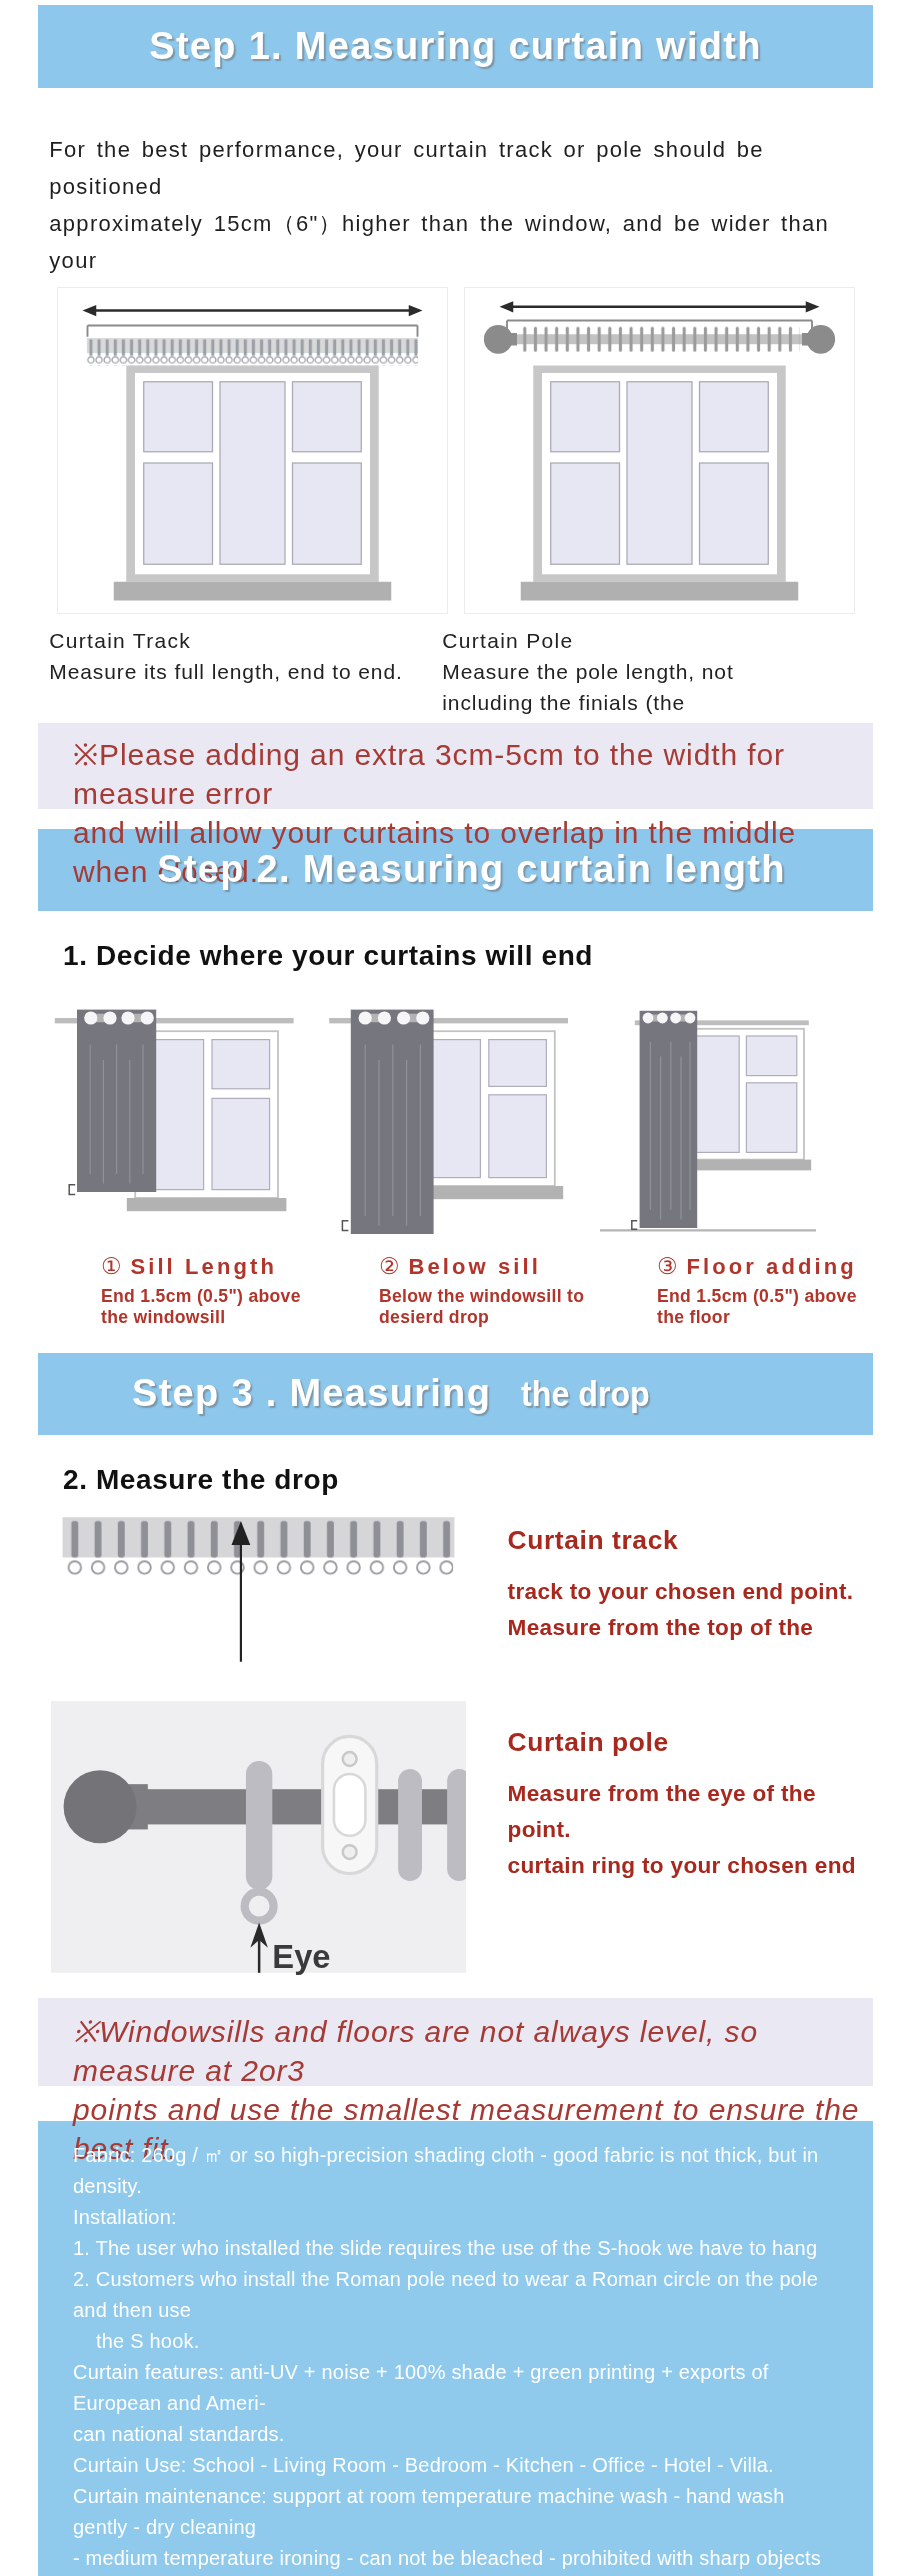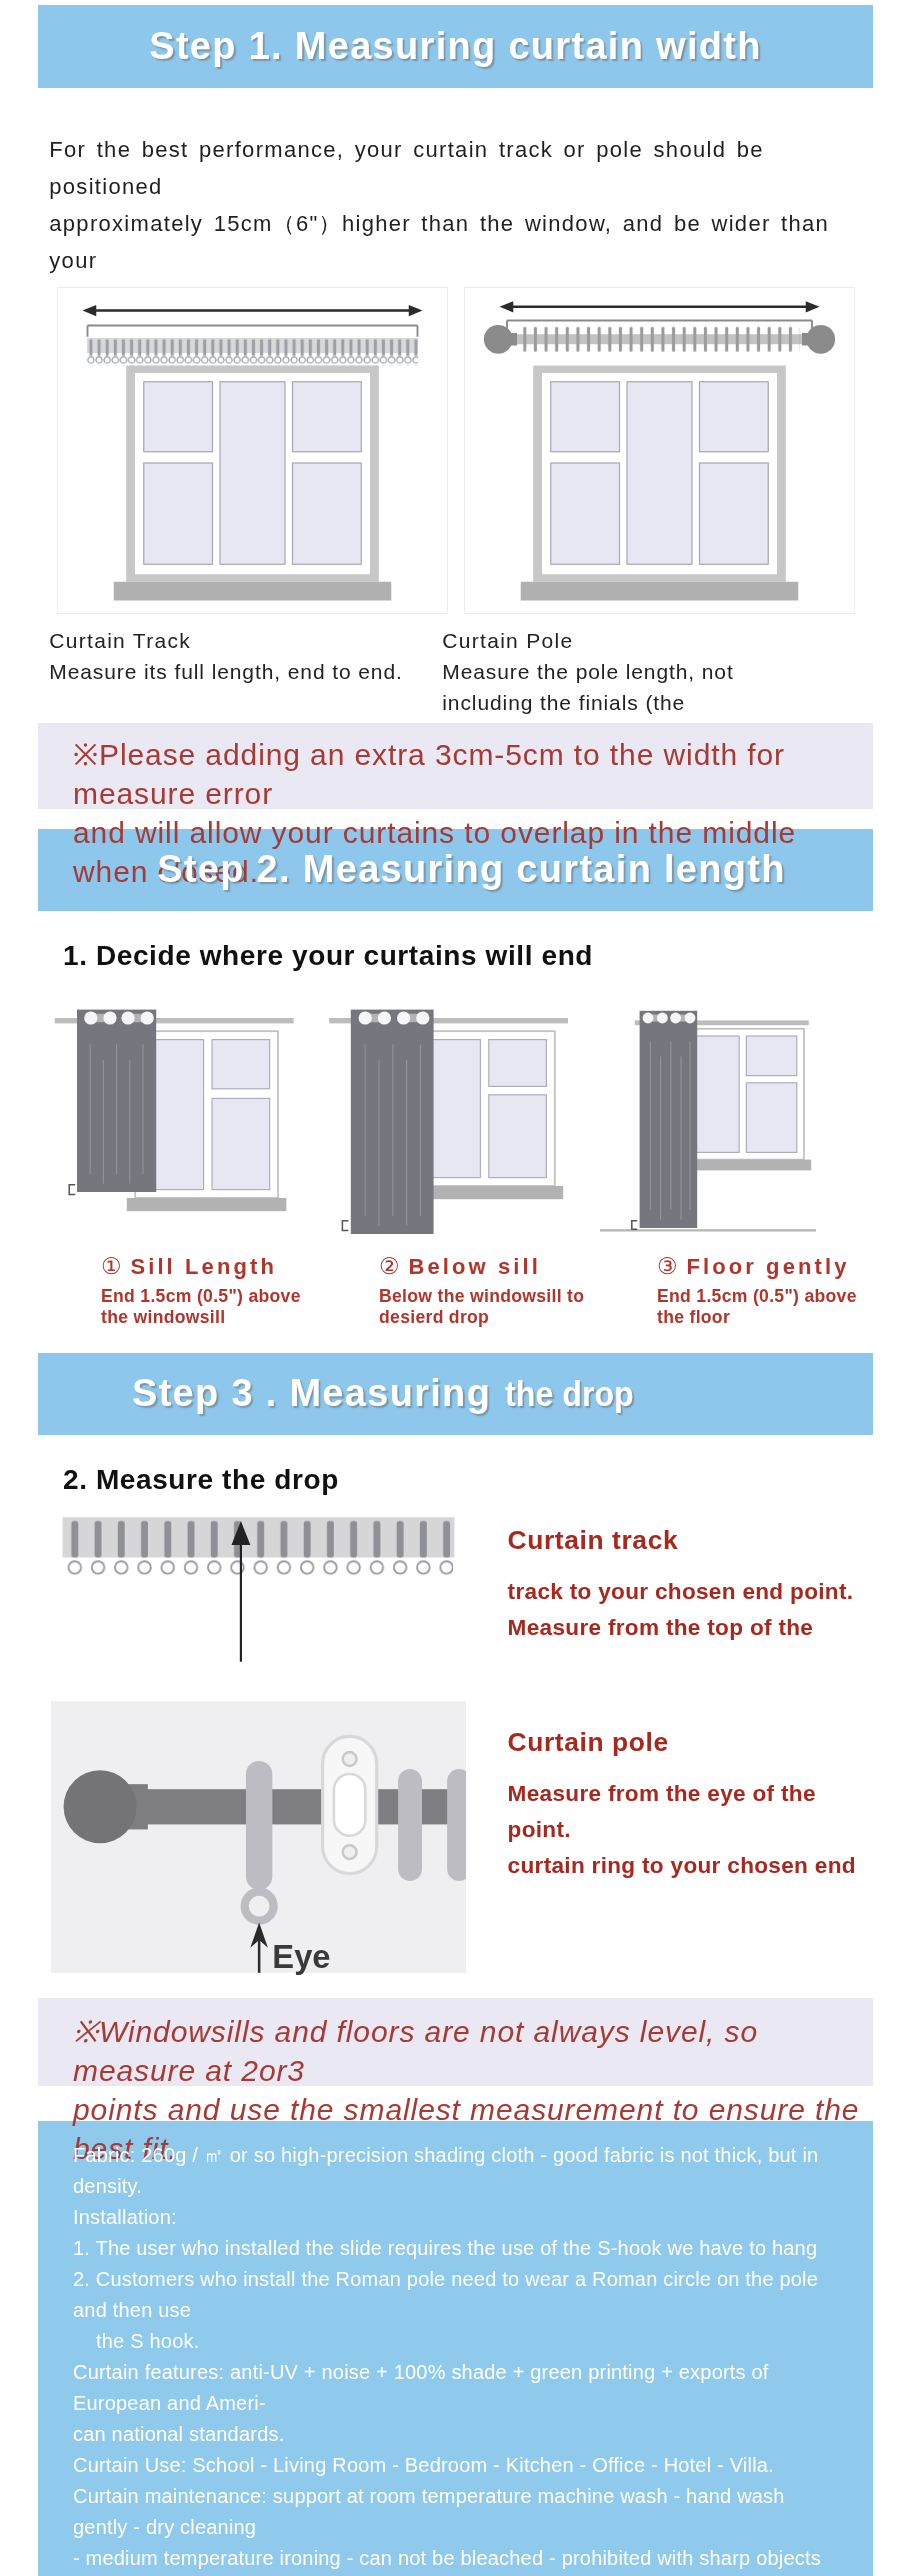--- a/index.html
+++ b/index.html
@@ -39,21 +39,21 @@
   .h-black{margin-top:29px; padding-left:25px; color:#111; font-size:28px; font-weight:bold; letter-spacing:0.6px;}
 
   .cur-row{margin-top:22.6px; display:flex;}
   .cur-col{width:278px;}
   .cur-col svg{display:block; width:270px; height:252px;}
   .cur-cap{padding-left:63px; margin-top:6.3px;}
   .cur-cap .line1{color:var(--caption-red); font-size:22px; font-weight:bold; letter-spacing:3.1px;}
   .cur-cap .line1 .num{font-weight:normal; letter-spacing:0; margin-right:8.8px; font-size:23px;}
   .cur-cap .line2{margin-top:6.3px; color:var(--caption-red); font-size:17.6px; font-weight:bold; letter-spacing:0.3px;}
 
-  .banner.step3-wrap{margin-top:25px;}
+  .banner.step3-wrap{margin-top:25px;gap:16px;}
 
   .measure-sec{display:flex; padding-left:12.6px;}
   .measure-sec.track{margin-top:15px; height:157px;}
   .measure-sec.pole{margin-top:33px; height:277px;}
   .measure-sec .art{flex:0 0 428px;}
   .measure-sec .art svg{display:block;}
   .m-text{padding-left:29px; padding-top:14px;}
   .m-text .m-title{color:var(--accent-red); font-size:26.4px; font-weight:bold; letter-spacing:0.6px;}
   .m-text .m-desc{margin-top:17.6px; color:var(--accent-red); font-size:22.6px; font-weight:bold;
     line-height:36px; letter-spacing:0.3px;}
@@ -260,21 +260,21 @@
               <line x1="84" y1="80" x2="84" y2="360"></line>
                 <line x1="101" y1="104" x2="101" y2="376"></line>
               <line x1="118" y1="80" x2="118" y2="360"></line>
                 <line x1="135" y1="104" x2="135" y2="376"></line>
               <line x1="150" y1="80" x2="150" y2="360"></line>
             </g>
             <path d="M62 378 h-9 v14 h9" stroke="#555" stroke-width="2.5" fill="none"></path>
           </g>
         </svg>
         <div class="cur-cap">
-          <div class="line1"><span class="num">③</span><span>Floor gently</span></div>
+          <div class="line1"><span class="num">③</span><span>Floor adding</span></div>
           <div class="line2">End 1.5cm (0.5") above the floor</div>
         </div>
       </div>
     </div>
 
     <div class="banner step3 step3-wrap">
       <div class="txt">Step 3 . Measuring</div>
       <div class="txt-sub">the drop</div>
     </div>
 

